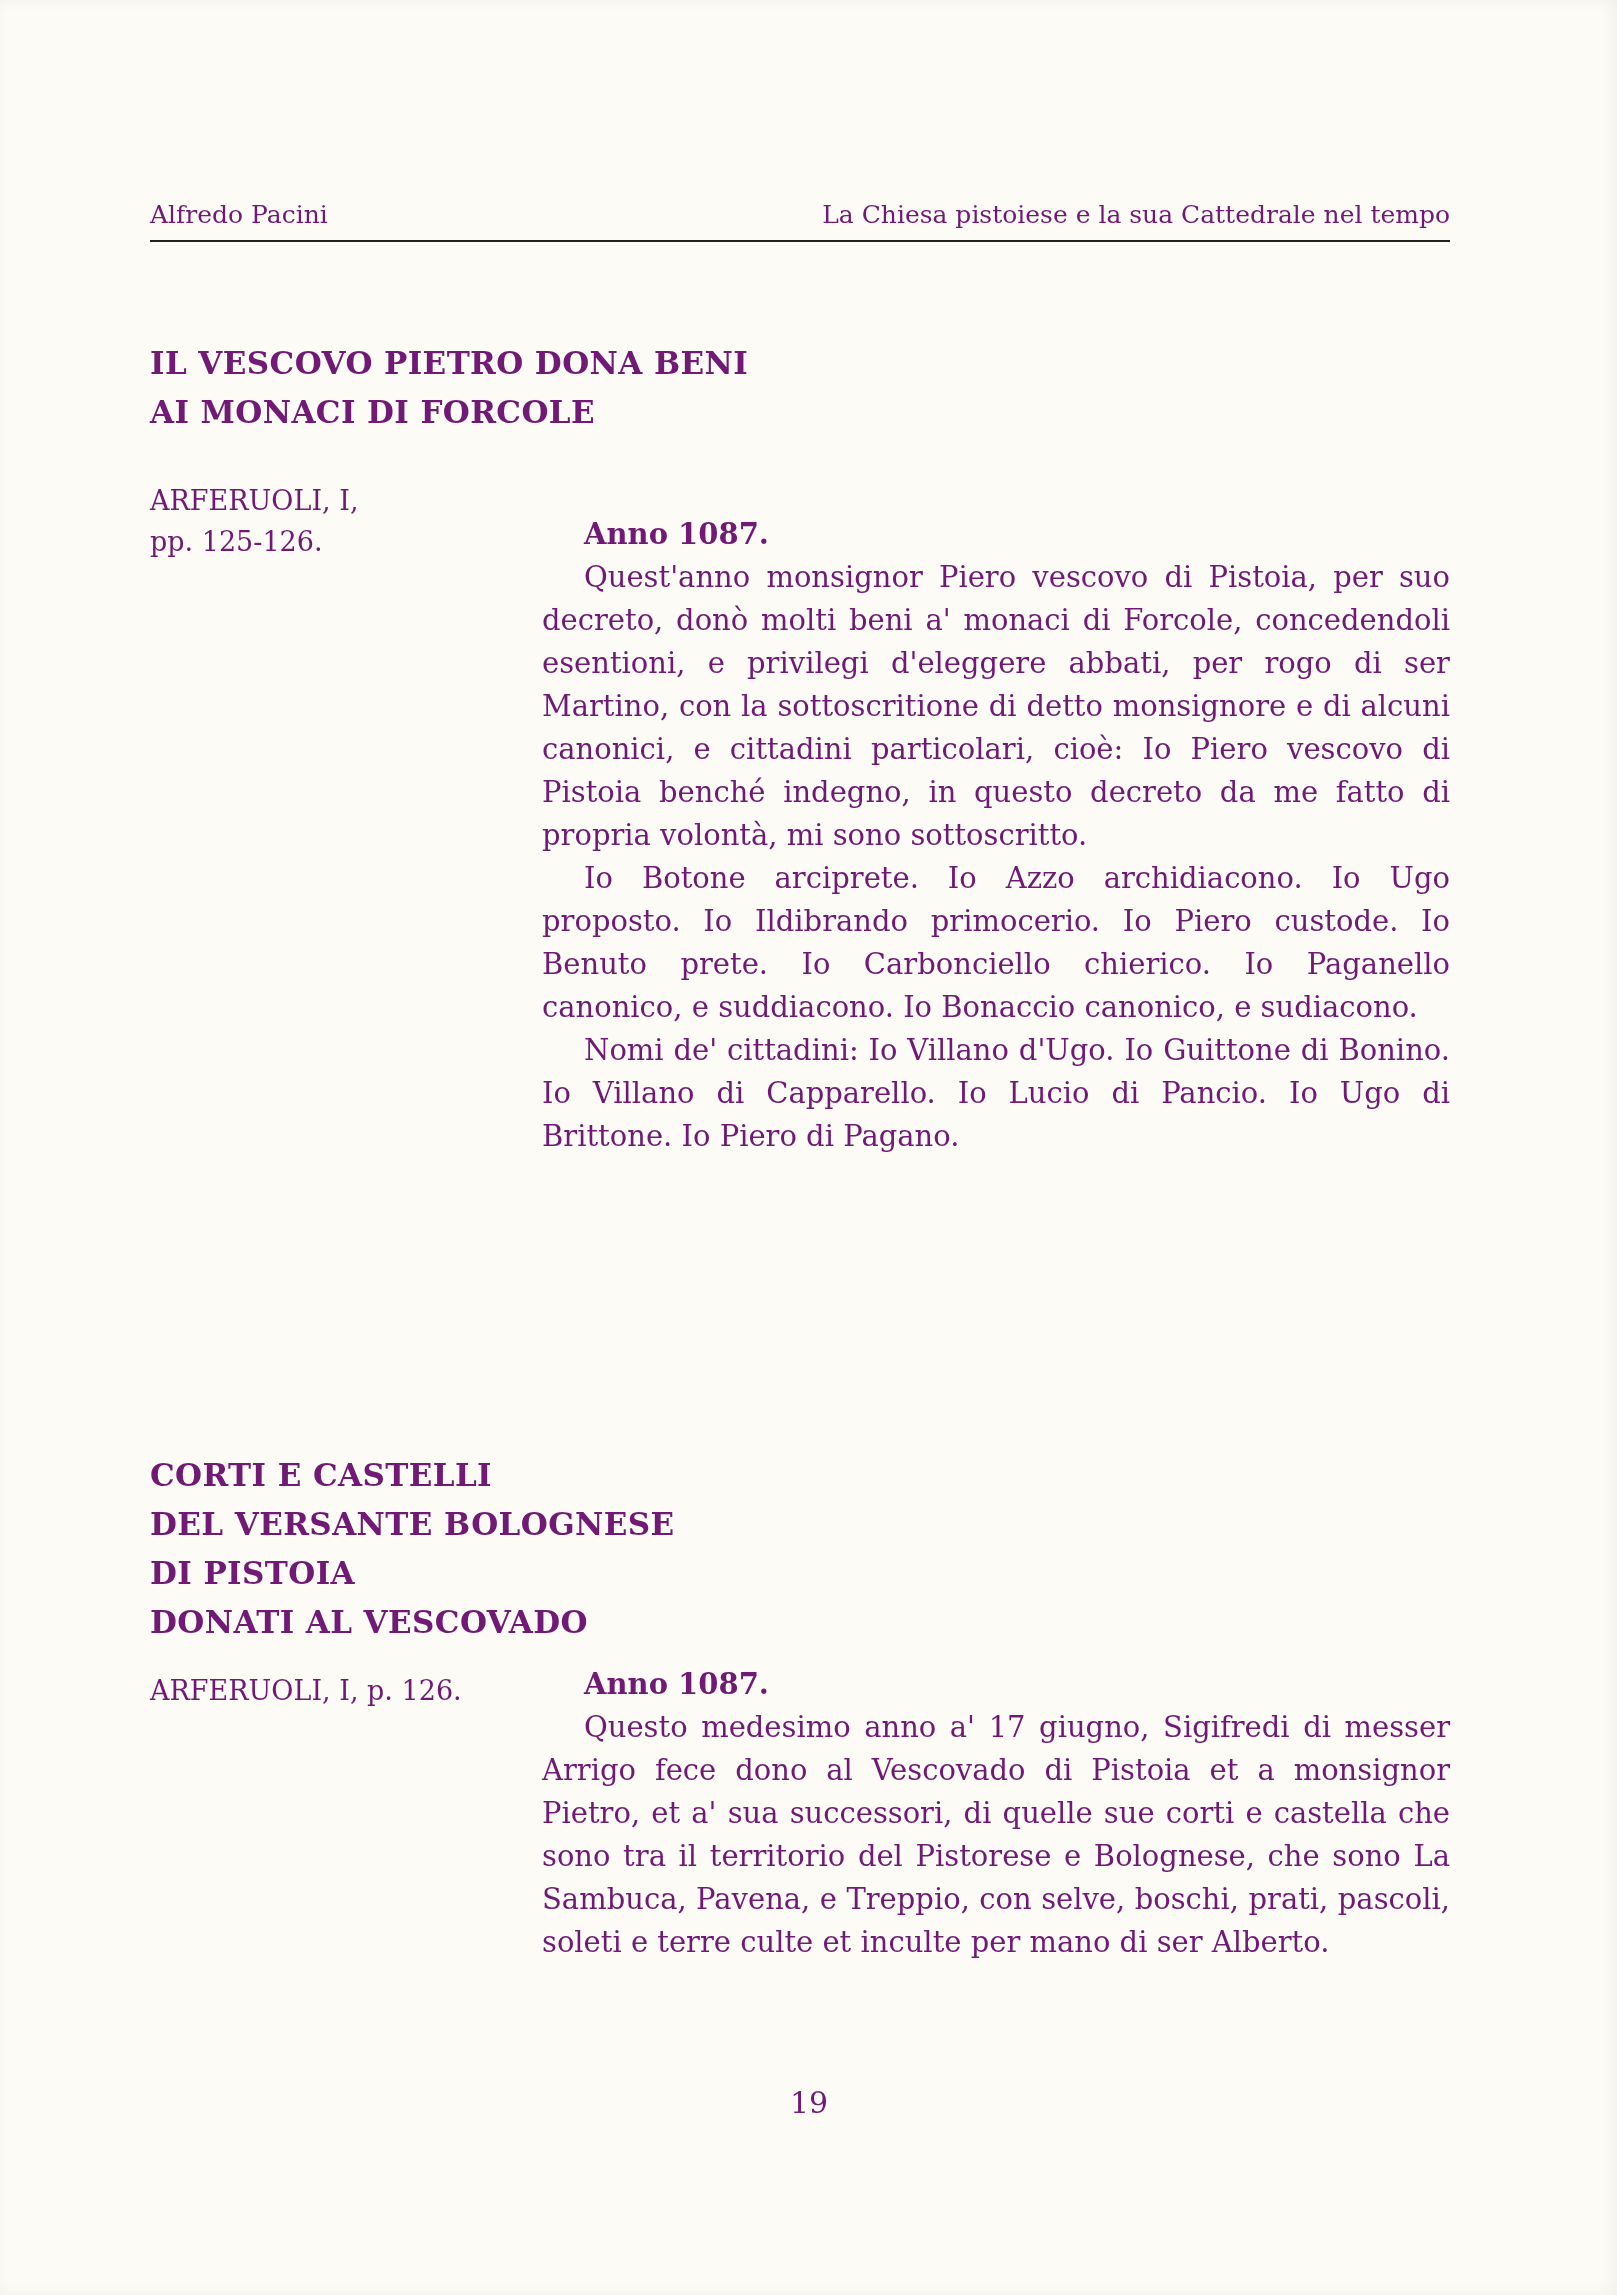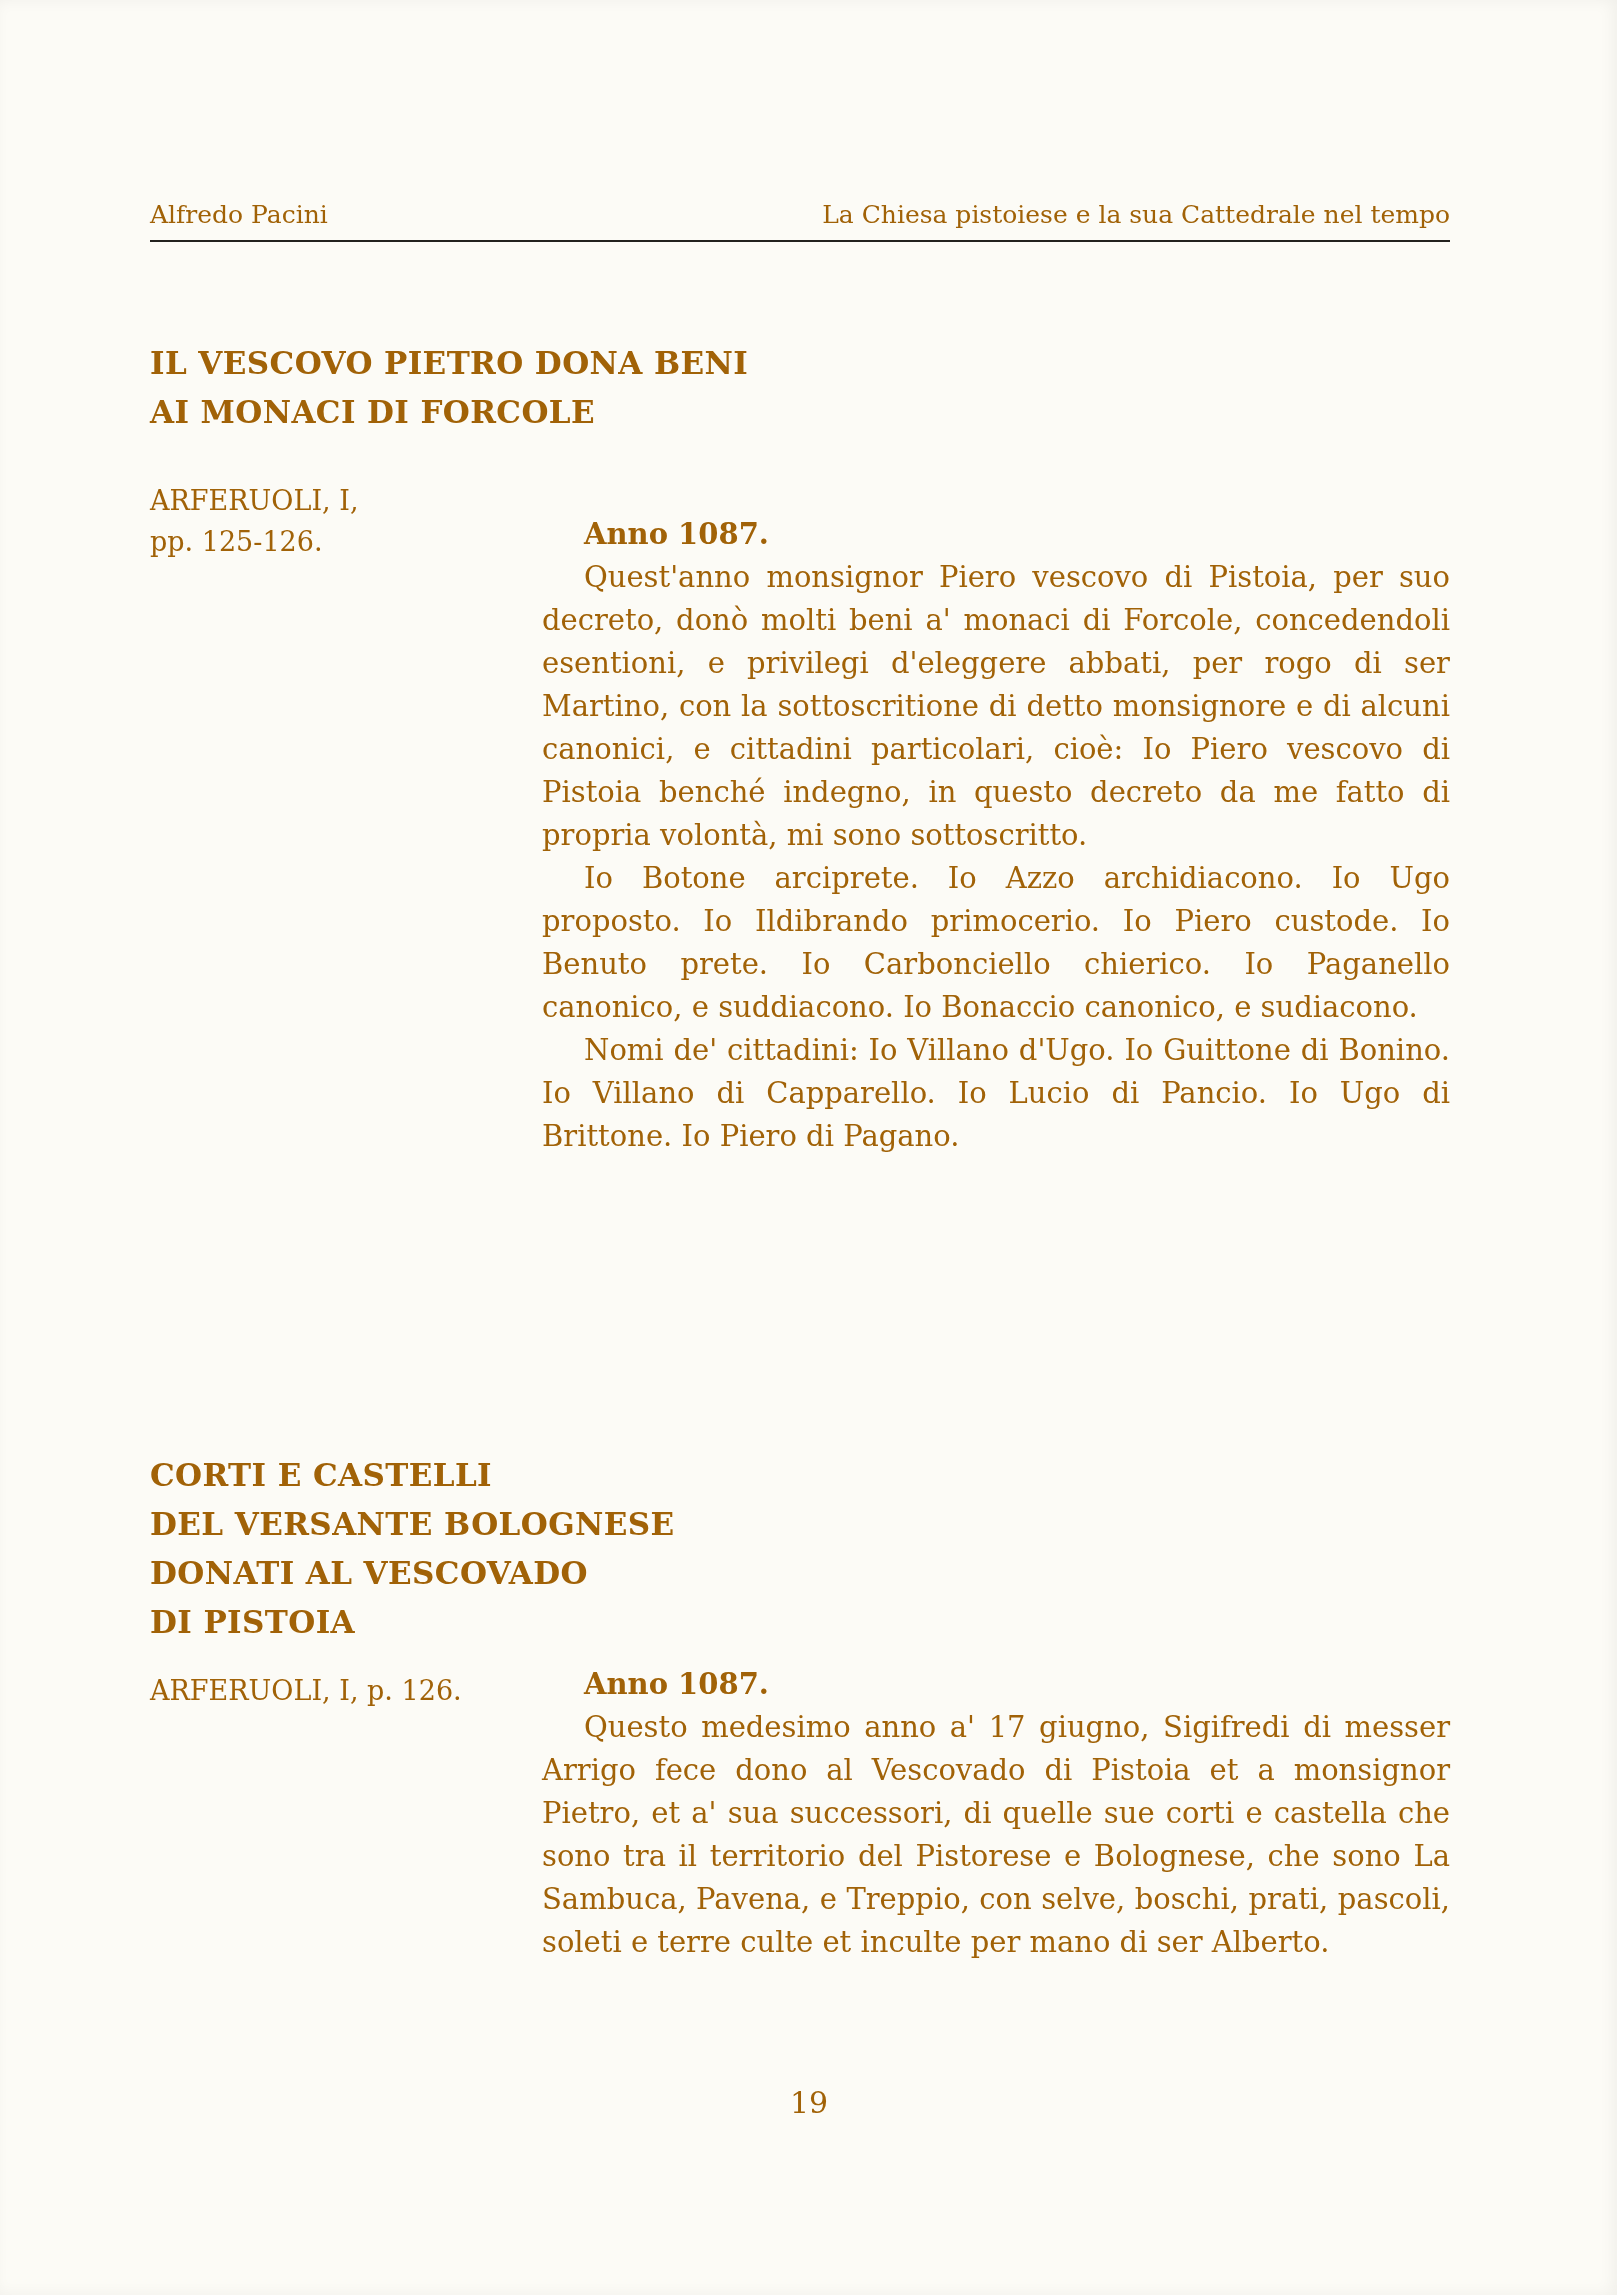--- a/index.html
+++ b/index.html
@@ -6,21 +6,21 @@
     margin: 0;
     padding: 0;
     background: #f4f3ee;
   }
   .page {
     position: relative;
     width: 1618px;
     height: 2295px;
     margin: 0 auto;
     background: #fcfbf6;
-    color: #a16207;
+    color: #701a75;
     font-family: "DejaVu Serif", "Liberation Serif", serif;
     overflow: hidden;
     box-shadow: inset -4.9px 0 14.6px rgba(0,0,0,0.05);
   }
 
   
   .page-header {
     position: absolute;
     top: 200px;
     left: 150px;
@@ -113,22 +113,22 @@
   <div class="body-block body-block-1">
     <h3 class="year-heading">Anno 1087.</h3>
     <p>Quest'anno monsignor Piero vescovo di Pistoia, per suo decreto, donò molti beni a' monaci di Forcole, concedendoli esentioni, e privilegi d'eleggere abbati, per rogo di ser Martino, con la sottoscritione di detto monsignore e di alcuni canonici, e cittadini particolari, cioè: Io Piero vescovo di Pistoia benché indegno, in questo decreto da me fatto di propria volontà, mi sono sottoscritto.</p>
     <p>Io Botone arciprete. Io Azzo archidiacono. Io Ugo proposto. Io Ildibrando primocerio. Io Piero custode. Io Benuto prete. Io Carbonciello chierico. Io Paganello canonico, e suddiacono. Io Bonaccio canonico, e sudiacono.</p>
     <p>Nomi de' cittadini: Io Villano d'Ugo. Io Guittone di Bonino. Io Villano di Capparello. Io Lucio di Pancio. Io Ugo di Brittone. Io Piero di Pagano.</p>
   </div>
 
   <div class="section-title section-title-2">
     <div>CORTI E CASTELLI</div>
     <div>DEL VERSANTE BOLOGNESE</div>
+    <div>DI PISTOIA</div>
     <div>DONATI AL VESCOVADO</div>
-    <div>DI PISTOIA</div>
   </div>
 
   <aside class="margin-note margin-note-2">
     <div>ARFERUOLI, I, p. 126.</div>
   </aside>
 
   <div class="body-block body-block-2">
     <h3 class="year-heading">Anno 1087.</h3>
     <p>Questo medesimo anno a' 17 giugno, Sigifredi di messer Arrigo fece dono al Vescovado di Pistoia et a monsignor Pietro, et a' sua successori, di quelle sue corti e castella che sono tra il territorio del Pistorese e Bolognese, che sono La Sambuca, Pavena, e Treppio, con selve, boschi, prati, pascoli, soleti e terre culte et inculte per mano di ser Alberto.</p>
   </div>

